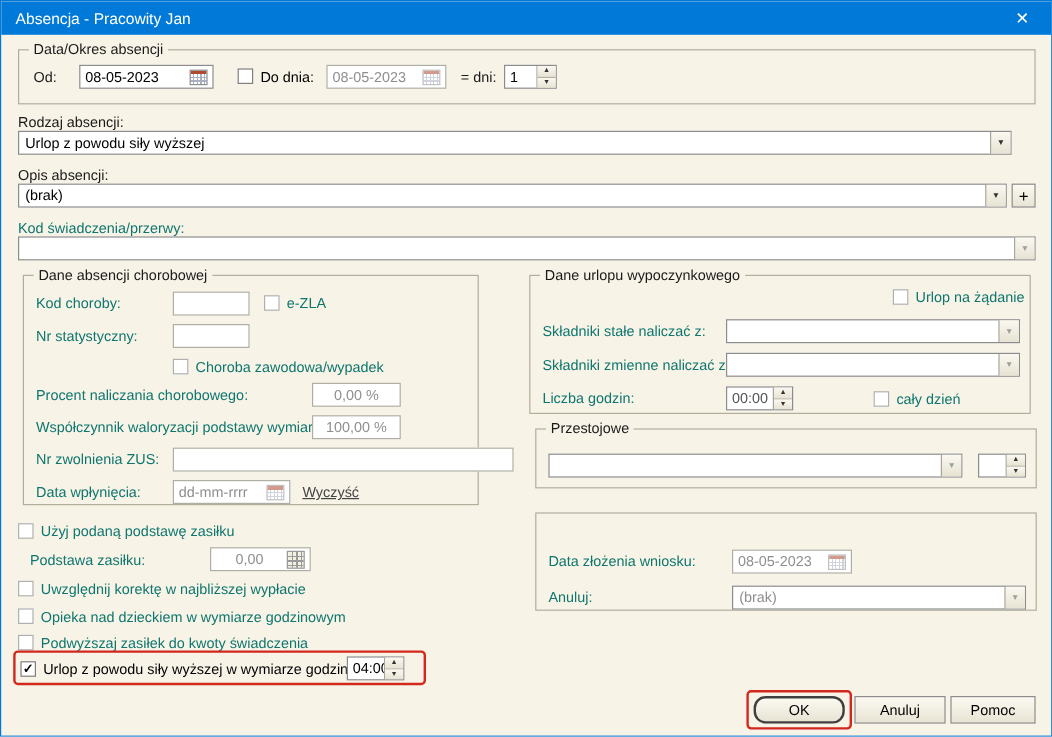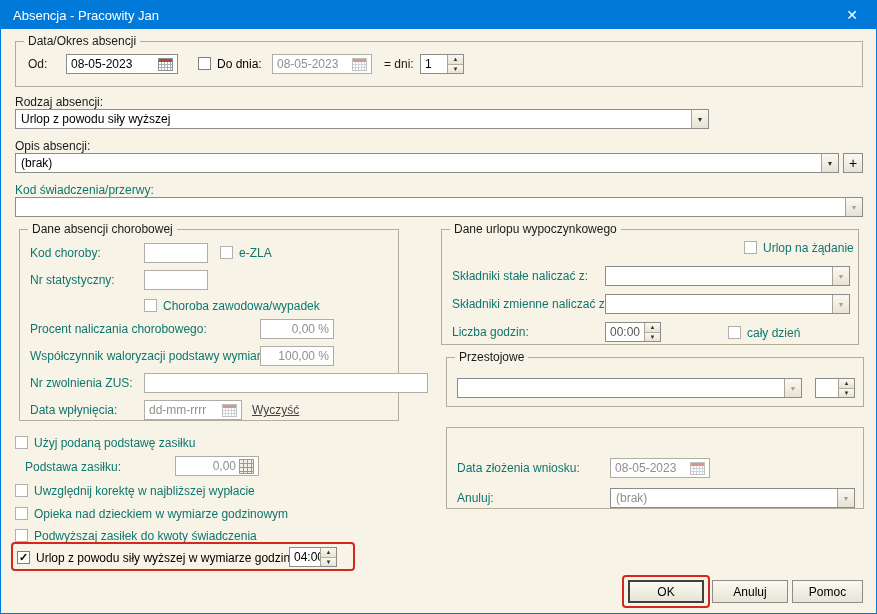--- a/index.html
+++ b/index.html
@@ -24,21 +24,21 @@
     position: absolute; top: -8px; left: 8px; background: #f7f3e7;
     padding: 0 4px; white-space: nowrap; color: #1a1a1a;
   }
   .lab { position: absolute; white-space: nowrap; color: #1a1a1a; }
   .dis { color: #0f766e; }
   .txt {
     position: absolute; background: #fff; border: 1px solid #8c8c8c;
     height: 20px; display: flex; align-items: center; padding: 0 4px;
   }
   .txt .val { flex: 1; white-space: nowrap; overflow: hidden; }
-  .txt.right .val { text-align: right; }
+  .txt.right .val { text-align: center; }
   .disbox { border-color: #b0aea4; }
   .disbox .val { color: #8f8f8f; }
   .combo {
     position: absolute; background: #fff; border: 1px solid #8c8c8c;
     height: 20px; display: flex; align-items: stretch;
   }
   .combo .val { flex: 1; padding: 2px 5px; white-space: nowrap; overflow: hidden; }
   .arrow {
     width: 17px; border-left: 1px solid #a9a49a;
     background: linear-gradient(#faf8f0, #e7e3d3);
@@ -75,21 +75,21 @@
       repeating-linear-gradient(to right, transparent 0 3px, #999 3px 4px),
       repeating-linear-gradient(to bottom, transparent 0 3px, #999 3px 4px),
       #f3f0e4;
   }
   .link { position: absolute; color: #444; text-decoration: underline; white-space: nowrap; }
   .btn {
     position: absolute; height: 23px;
     background: linear-gradient(#fbf9f1, #e8e4d4); border: 1px solid #8c8c8c;
     display: flex; align-items: center; justify-content: center; font-size: 12px;
   }
-  .btn.default { border: 2px solid #404040; border-radius: 0; }
+  .btn.default { border: 2px solid #404040; border-radius: 10px; }
   .plusbtn {
     position: absolute; width: 20px; height: 20px;
     background: linear-gradient(#fbf9f1, #e8e4d4); border: 1px solid #8c8c8c;
     display: flex; align-items: center; justify-content: center; font-size: 14px;
   }
   .hl { position: absolute; border: 2px solid #d3281e; border-radius: 4px; pointer-events: none; }
 </style>
 </head>
 <body>
 
@@ -119,21 +119,21 @@
     <div class="txt spinbox" style="left:404px;top:12px;width:44px">
       <span class="val">1</span>
       <span class="spin">
         <span>▲</span>
         <span>▼</span>
       </span>
     </div>
   </div>
 
   <span class="lab" style="left:14px;top:94px">Rodzaj absencji:</span>
-  <div class="combo" style="left:14px;top:108px;width:694px">
+  <div class="combo" style="left:14px;top:108px;width:828px">
     <span class="val">Urlop z powodu siły wyższej</span>
     <span class="arrow">▼</span>
   </div>
 
   <span class="lab" style="left:14px;top:138px">Opis absencji:</span>
   <div class="combo" style="left:14px;top:152px;width:824px">
     <span class="val">(brak)</span>
     <span class="arrow">▼</span>
   </div>
   <div class="plusbtn" style="left:842px;top:152px">+</div>

